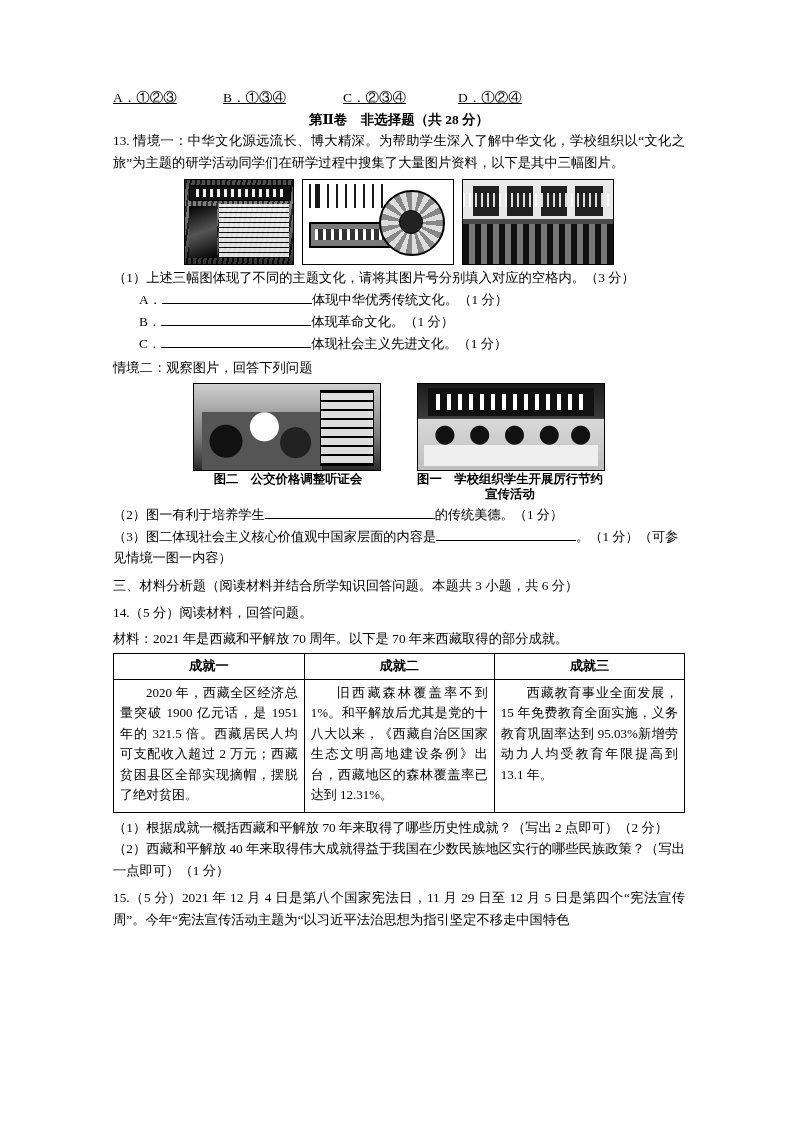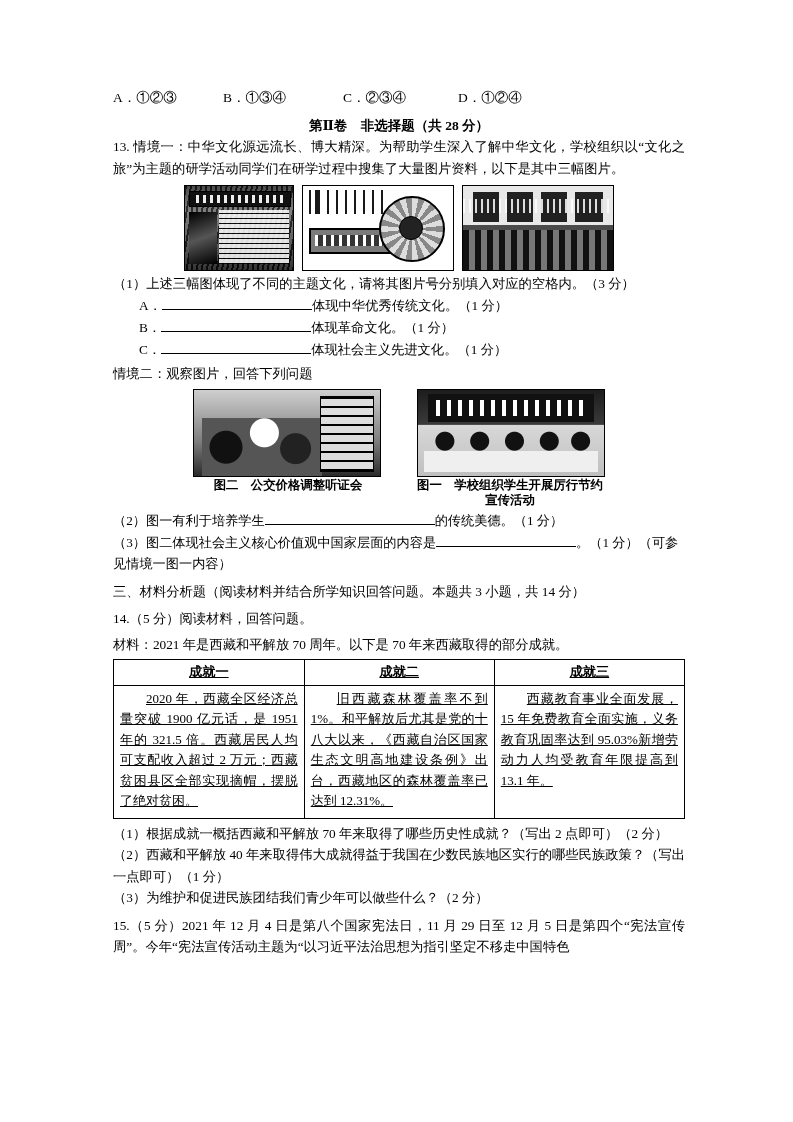--- a/index.html
+++ b/index.html
@@ -20,21 +20,22 @@
   .content{
     position:absolute;
     left:113px;
     top:88px;
     width:572px;
   }
   .choices{
     display:flex;
     font-size:13.5px;
     line-height:20px;
-    margin-bottom:8px;
+    margin-bottom:2px;
+    text-decoration:underline;
   }
   .choices span{display:inline-block;}
   .c1{width:110px;}
   .c2{width:120px;}
   .c3{width:115px;}
   .c4{width:110px;}
   .center{text-align:center;font-size:13.5px;line-height:20px;font-weight:bold;}
   .sec-title{font-size:13.3px;line-height:21px;margin-top:2px;}
   .para{font-size:13.3px;line-height:21.5px;text-align:justify;text-indent:0;}
   .blankline{
@@ -228,21 +229,20 @@
     width:572px;
     margin-top:4px;
     table-layout:fixed;
   }
   table.tbl td,table.tbl th{
     border:1px solid #000;
     vertical-align:top;
     padding:3px 6px 6px 6px;
     font-size:13px;
     line-height:20.5px;
-    text-decoration:underline;
   }
   table.tbl th{
     text-align:center;
     font-weight:bold;
     padding:2px 4px;
     font-size:13.2px;
   }
   .cell-body{
     text-align:justify;
     text-indent:26px;
@@ -317,21 +317,21 @@
     </div>
 
     <div class="q-line mt2">
       <span>（2）图一有利于培养学生</span><span class="blankline" style="width:170px"></span><span>的传统美德。（1 分）</span>
     </div>
 
     <div class="q-line">
       <span>（3）图二体现社会主义核心价值观中国家层面的内容是</span><span class="blankline" style="width:140px"></span><span>。（1 分）（可参见情境一图一内容）</span>
     </div>
 
-    <div class="para mt6">三、材料分析题（阅读材料并结合所学知识回答问题。本题共 3 小题，共 14 分）</div>
+    <div class="para mt6">三、材料分析题（阅读材料并结合所学知识回答问题。本题共 3 小题，共 6 分）</div>
 
     <div class="para mt6">14.（5 分）阅读材料，回答问题。</div>
     <div class="para mt4">材料：2021 年是西藏和平解放 70 周年。以下是 70 年来西藏取得的部分成就。</div>
 
     <table class="tbl">
       <tbody>
           <tr>
         <th style="width:33.4%">成就一</th>
         <th style="width:33.3%">成就二</th>
         <th style="width:33.3%">成就三</th>
@@ -339,18 +339,17 @@
       <tr>
         <td class="cell-body">2020 年，西藏全区经济总量突破 1900 亿元话，是 1951 年的 321.5 倍。西藏居民人均可支配收入超过 2 万元；西藏贫困县区全部实现摘帽，摆脱了绝对贫困。</td>
         <td class="cell-body">旧西藏森林覆盖率不到 1%。和平解放后尤其是党的十八大以来，《西藏自治区国家生态文明高地建设条例》出台，西藏地区的森林覆盖率已达到 12.31%。</td>
         <td class="cell-body">西藏教育事业全面发展，15 年免费教育全面实施，义务教育巩固率达到 95.03%新增劳动力人均受教育年限提高到 13.1 年。</td>
       </tr>
     </tbody>
       </table>
 
     <div class="para mt4">（1）根据成就一概括西藏和平解放 70 年来取得了哪些历史性成就？（写出 2 点即可）（2 分）</div>
     <div class="para">（2）西藏和平解放 40 年来取得伟大成就得益于我国在少数民族地区实行的哪些民族政策？（写出一点即可）（1 分）</div>
-    <div class="para">（3）为维护和促进民族团结我们青少年可以做些什么？（2 分）</div>
 
     <div class="para mt6">15.（5 分）2021 年 12 月 4 日是第八个国家宪法日，11 月 29 日至 12 月 5 日是第四个“宪法宣传周”。今年“宪法宣传活动主题为“以习近平法治思想为指引坚定不移走中国特色</div>
 
   </div>
 </div>
 
 </body></html>

